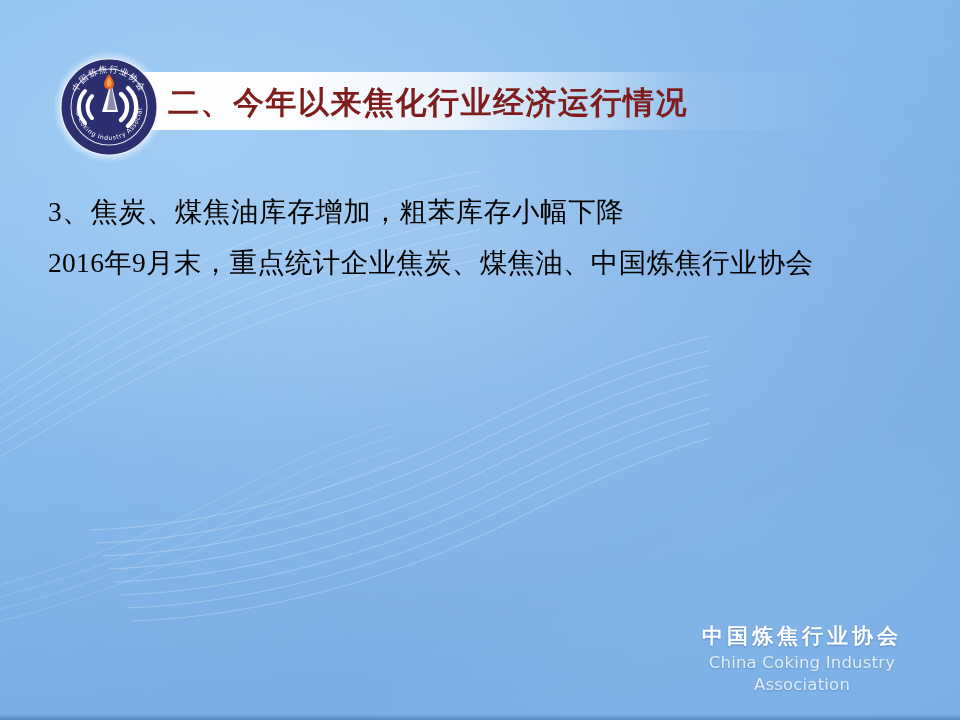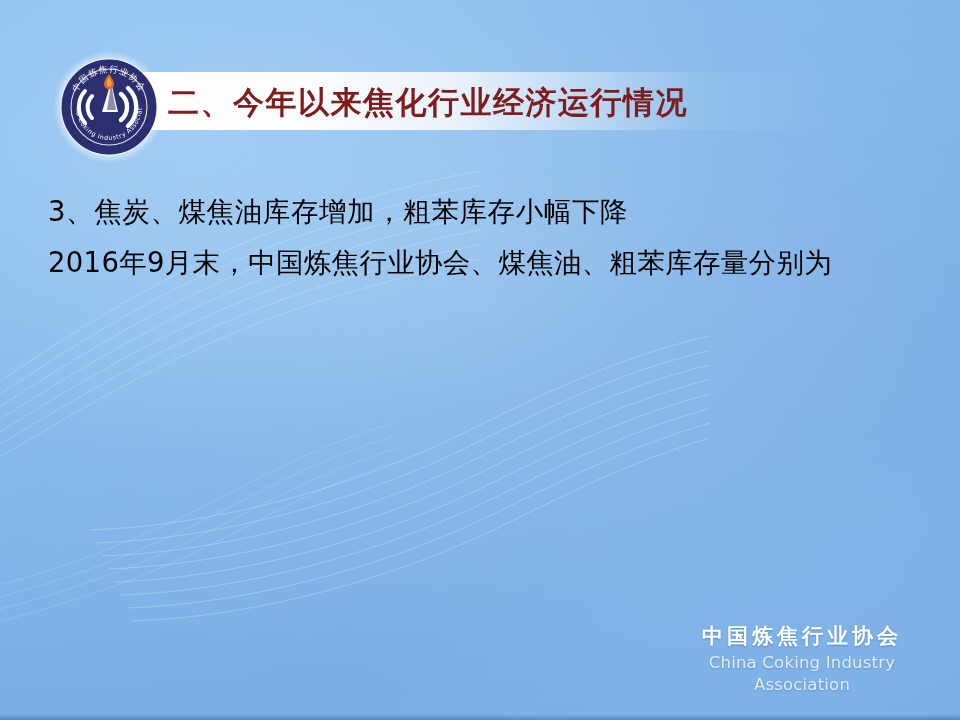--- a/index.html
+++ b/index.html
@@ -86,20 +86,21 @@
 
   
   .body-text {
     position: absolute;
     left: 48px;
     top: 186px;
     width: 880px;
     color: #000000;
     font-size: 27.5px;
     letter-spacing: 0.3px;
+    font-family: Liberation Serif, serif;
   }
   .line {
     height: 51px;
     line-height: 51px;
     white-space: nowrap;
   }
   .line.indent { text-indent: 56px; }
   .line.head { letter-spacing: 0.6px; }
 
   
@@ -215,21 +216,21 @@
 
       <g>
         <path d="M57,24 C54,28 52,31 52,34 C52,37 54,39 57,39 C60,39 62,37 62,34 C62,31 60,28 57,24 Z" fill="#e2641e"></path>
         <path d="M57,27 C55.5,29.5 54.5,31.5 54.5,33.5 C54.5,35.5 55.6,36.8 57,36.8 C58.4,36.8 59.5,35.5 59.5,33.5 C59.5,31.5 58.5,29.5 57,27 Z" fill="#f4a24a"></path>
       </g>
     </svg>
   </div>
 
   <div class="body-text">
     <div class="line head">3、焦炭、煤焦油库存增加，粗苯库存小幅下降</div>
-    <div class="line">2016年9月末，中国炼焦行业协会、煤焦油、粗苯库存量分别为</div>
+    <div class="line">2016年9月末，重点统计企业焦炭、煤焦油、中国炼焦行业协会</div>
   </div>
 
   <div class="footer">
     <div class="footer-cn">中国炼焦行业协会</div>
     <div class="footer-en">China Coking Industry Association</div>
   </div>
 
   <div class="bg-bottom-edge"></div>
 </div>
 

